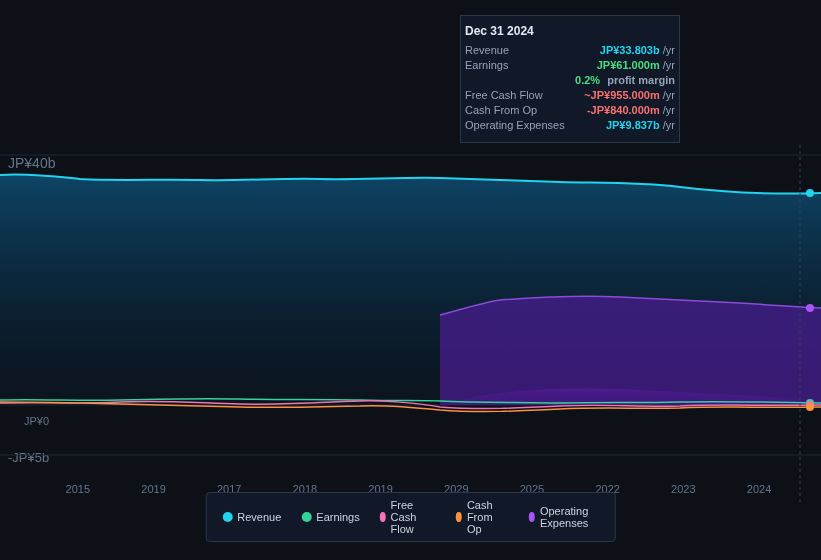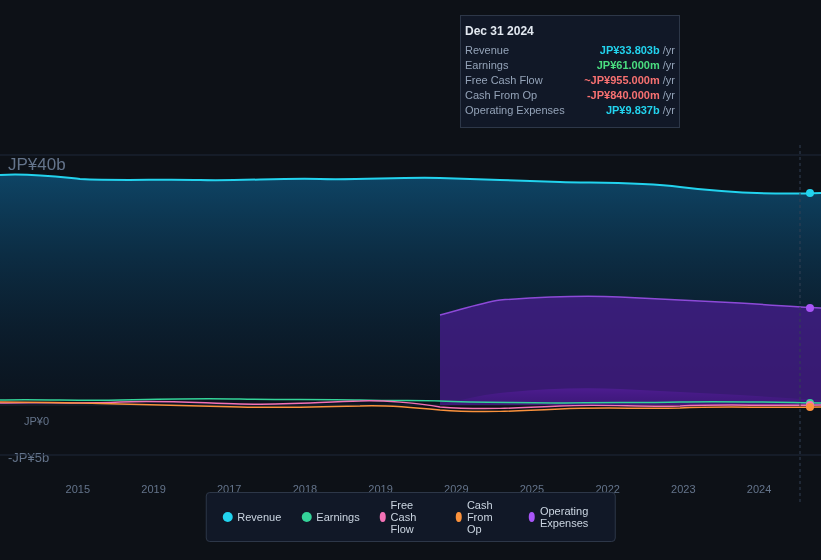--- a/index.html
+++ b/index.html
@@ -52,21 +52,21 @@
       color: #94a3b8;
       font-size: 11px;
       margin-left: 4px;
     }
     .profit-highlight { color: #4ade80; }
     #y-axis-label-top {
       position: absolute;
       left: 8px;
       top: 155px;
       color: #64748b;
-      font-size: 17px;
+      font-size: 14px;
     }
     #y-axis-label-zero {
       position: absolute;
       left: 24px;
       top: 415px;
       color: #64748b;
       font-size: 11px;
     }
     #y-axis-label-neg {
       position: absolute;
@@ -135,20 +135,24 @@
 
   <div id="tooltip-box">
     <div class="tooltip-date">Dec 31 2024</div>
     <div class="tooltip-row">
       <span class="tooltip-label">Revenue</span>
       <span class="tooltip-value cyan">JP¥33.803b <span style="color:#94a3b8;font-weight:normal">/yr</span></span>
     </div>
     <div class="tooltip-row">
       <span class="tooltip-label">Earnings</span>
       <span class="tooltip-value green">JP¥61.000m <span style="color:#94a3b8;font-weight:normal">/yr</span></span>
+    </div>
+    <div class="tooltip-row">
+      <span class="tooltip-label"></span>
+      <span class="tooltip-value"><span class="profit-highlight">0.2%</span><span class="profit-margin"> profit margin</span></span>
     </div>
     <div class="tooltip-row">
       <span class="tooltip-label">Free Cash Flow</span>
       <span class="tooltip-value" style="color:#f87171">~JP¥955.000m <span style="color:#94a3b8;font-weight:normal">/yr</span></span>
     </div>
     <div class="tooltip-row">
       <span class="tooltip-label">Cash From Op</span>
       <span class="tooltip-value" style="color:#f87171">-JP¥840.000m <span style="color:#94a3b8;font-weight:normal">/yr</span></span>
     </div>
     <div class="tooltip-row">

